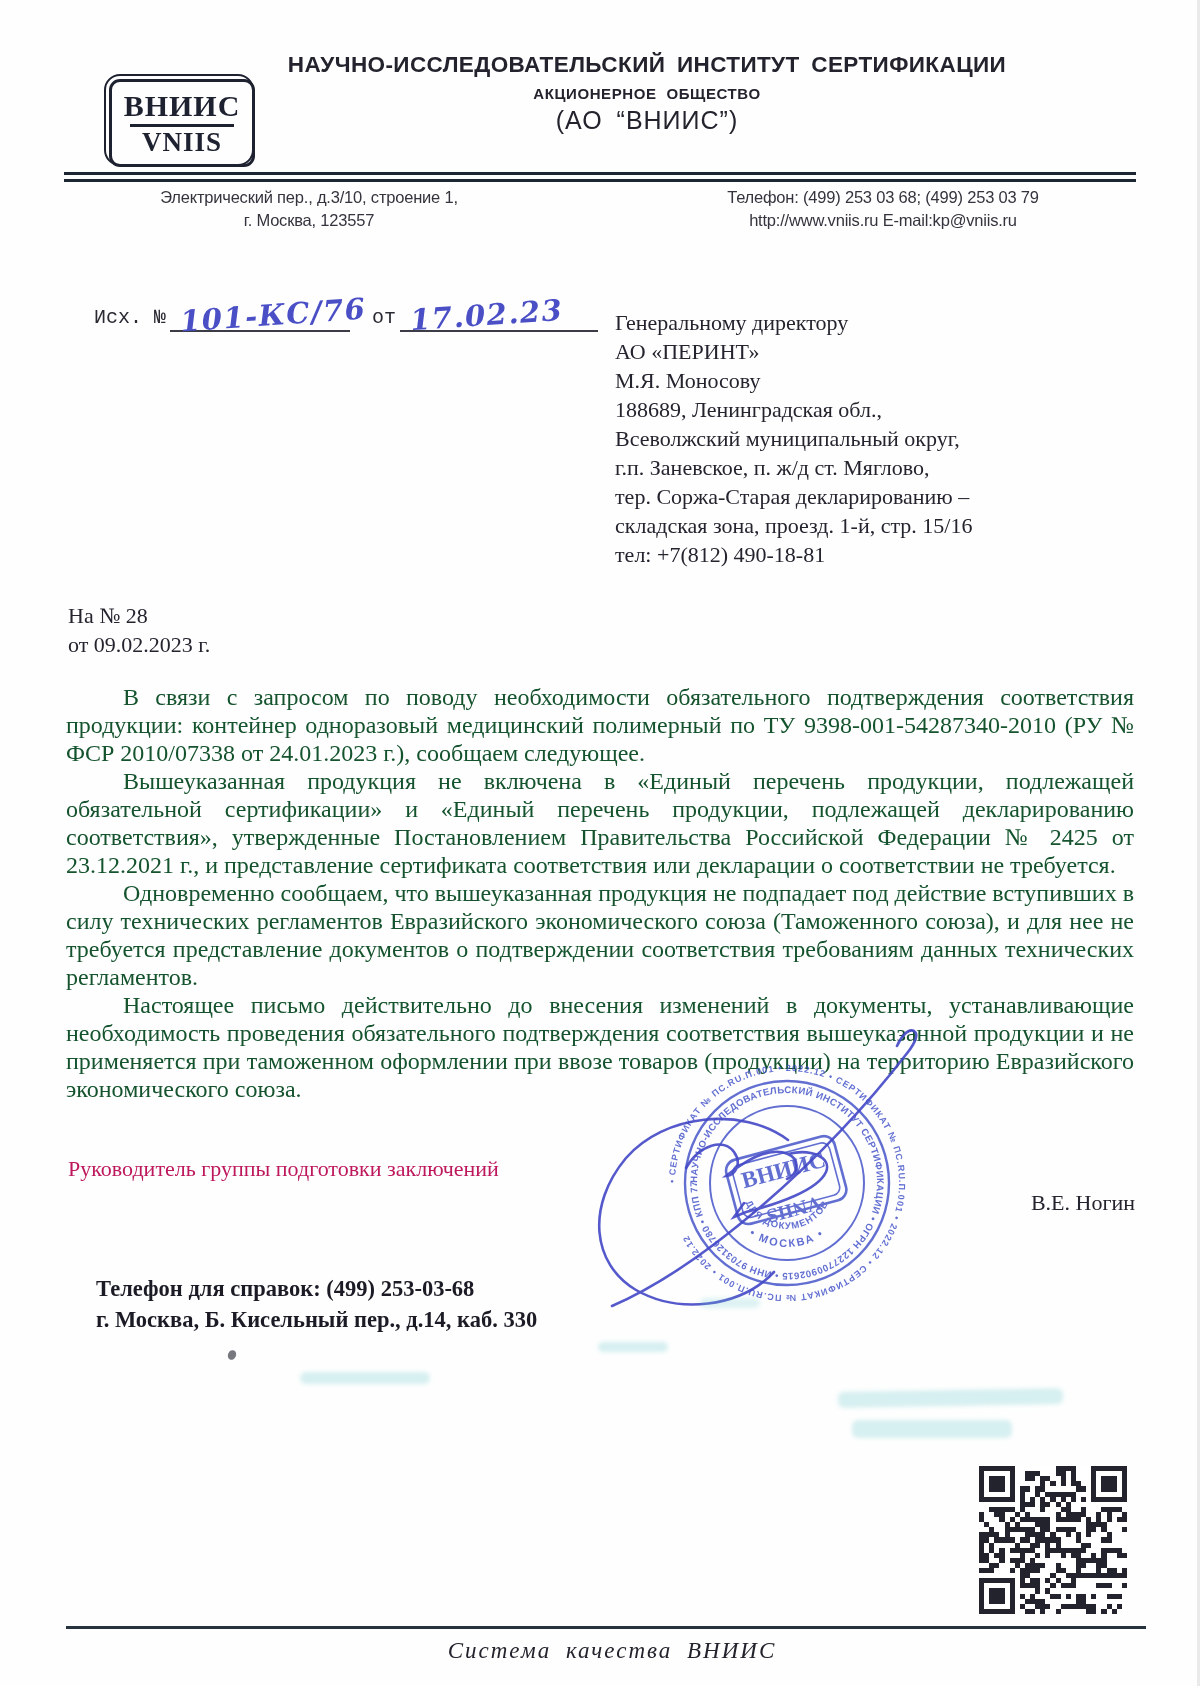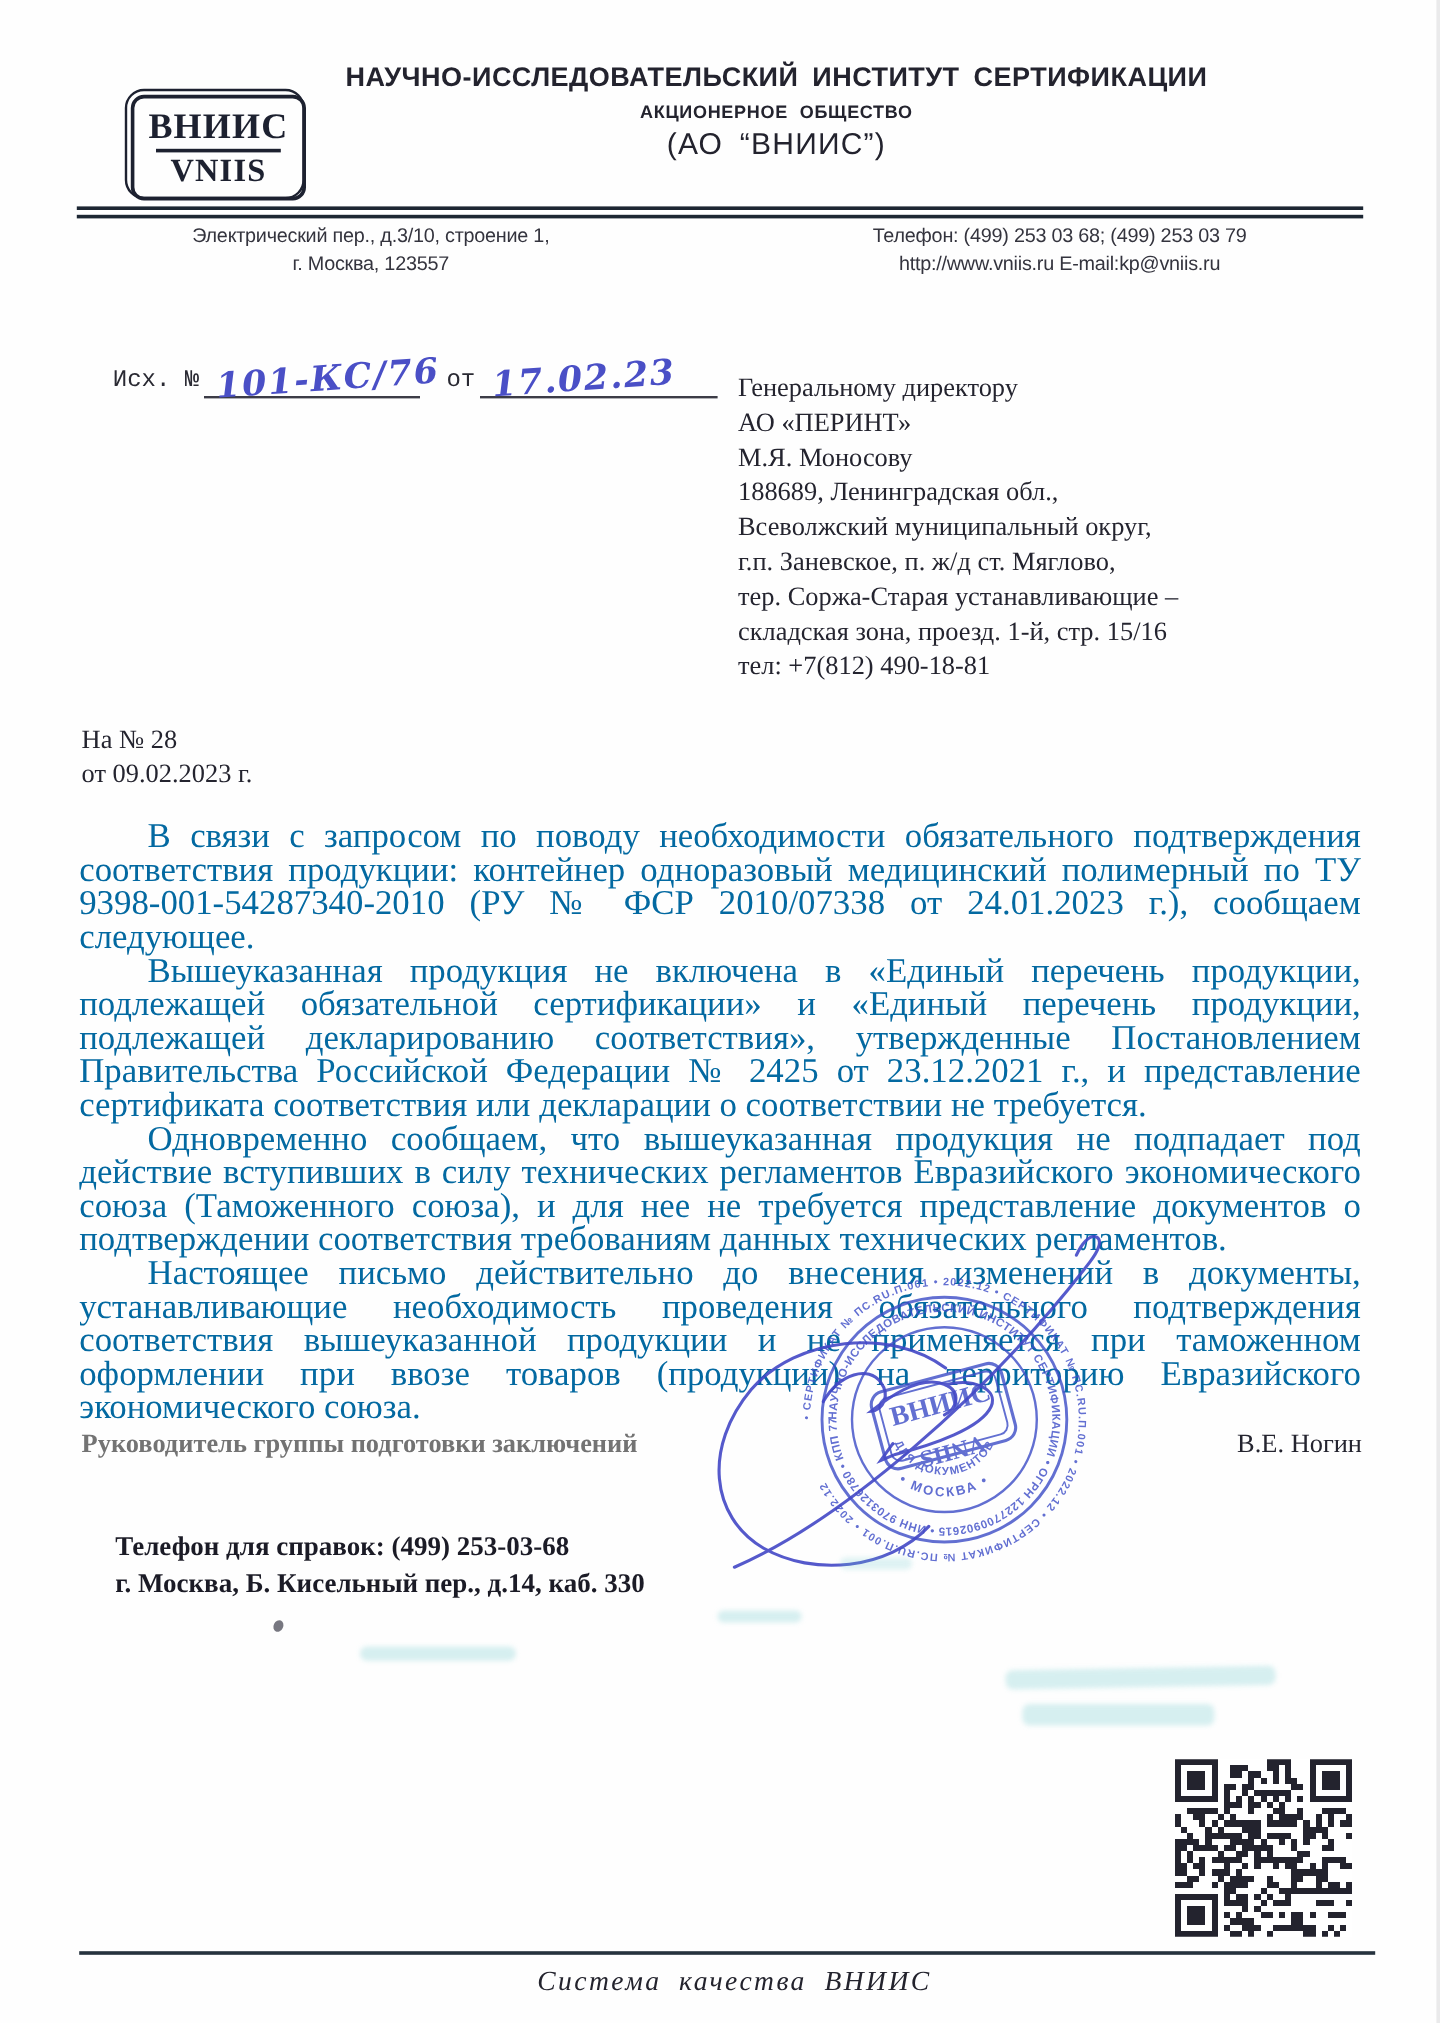--- a/index.html
+++ b/index.html
@@ -47,25 +47,25 @@
     font-family:"DejaVu Serif",serif;font-style:italic;font-weight:bold;
     font-size:29px;color:#4a4fc6;transform:rotate(-4deg);letter-spacing:1.5px;white-space:nowrap;}
   .mono-label{display:inline-block;height:34px;line-height:40px;vertical-align:bottom;margin-top:48px;}
 
   
   .recipient{left:595px;top:308px;width:480px;font-size:22px;line-height:29px;color:#24242f;margin-left:20px;}
 
   .reference{left:68px;top:601px;font-size:22px;line-height:29px;color:#24242f;}
 
   
-  .body-text{left:66px;top:683px;width:1068px;font-size:29px;line-height:28px;
-    text-align:justify;color:#0369a1;}
+  .body-text{left:66px;top:683px;width:1068px;font-size:24px;line-height:28px;
+    text-align:justify;color:#14532d;}
   .body-text p{margin:0;text-indent:57px;}
 
-  .sign-position{left:68px;top:1190px;font-size:22px;color:#737373;font-weight:bold;}
+  .sign-position{left:68px;top:1156px;font-size:22px;color:#be185d;}
   .sign-name{left:930px;top:1190px;width:205px;text-align:right;font-size:22px;color:#24242f;}
 
   .contact-bold{left:72px;top:1273px;font-size:22.5px;line-height:31px;font-weight:bold;color:#1b1b26;margin-left:24px;}
 
   
   .footer-rule{left:66px;top:1626px;width:1080px;height:3px;background:#26323e;}
   .footer-text{left:12px;top:1638px;width:1200px;text-align:center;
     font-size:23px;font-style:italic;letter-spacing:2px;word-spacing:7px;color:#23232d;font-family:Liberation Serif, serif;}
 
   
@@ -109,21 +109,21 @@
     <span class="mono-label">Исх. №</span><span class="hw-slot" style="width:180px"><span class="hw">101-КС/76</span></span><span class="mono-label" style="margin-left:18px">от</span><span class="hw-slot" style="width:198px"><span class="hw">17.02.23</span></span>
   </div>
 
   <div class="abs recipient">
     <div>Генеральному директору</div>
     <div>АО «ПЕРИНТ»</div>
     <div>М.Я. Моносову</div>
     <div>188689, Ленинградская обл.,</div>
     <div>Всеволжский муниципальный округ,</div>
     <div>г.п. Заневское, п. ж/д ст. Мяглово,</div>
-    <div>тер. Соржа-Старая устанавливающие –</div>
+    <div>тер. Соржа-Старая декларированию –</div>
     <div>складская зона, проезд. 1-й, стр. 15/16</div>
     <div>тел: +7(812) 490-18-81</div>
   </div>
 
   <div class="abs reference">
     <div>На  № 28</div>
     <div>от   09.02.2023 г.</div>
   </div>
 
   <div class="abs body-text">

